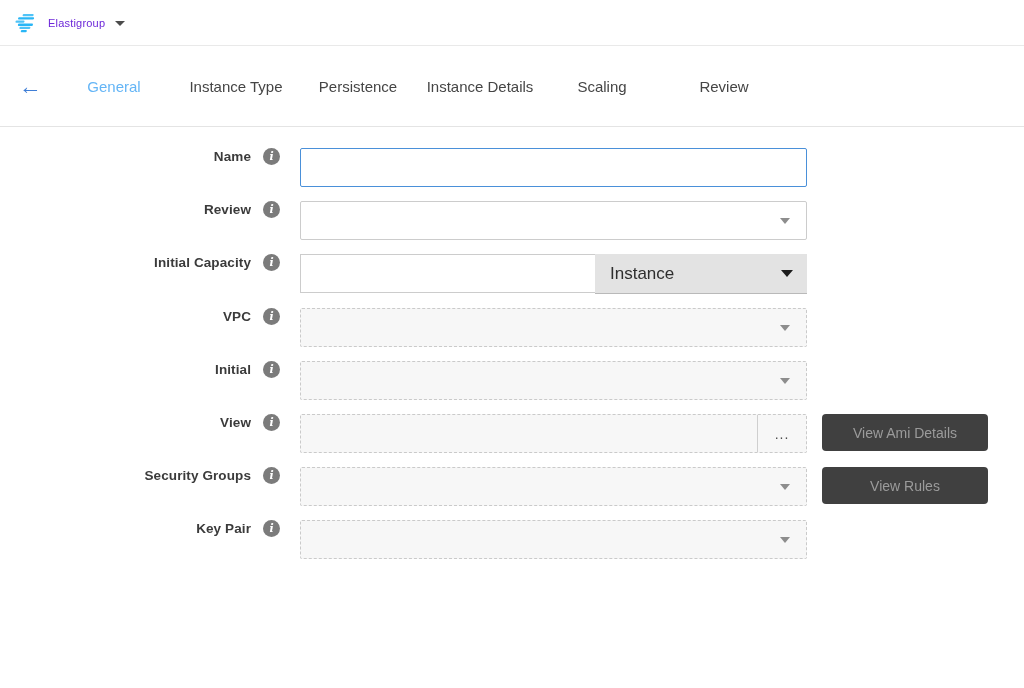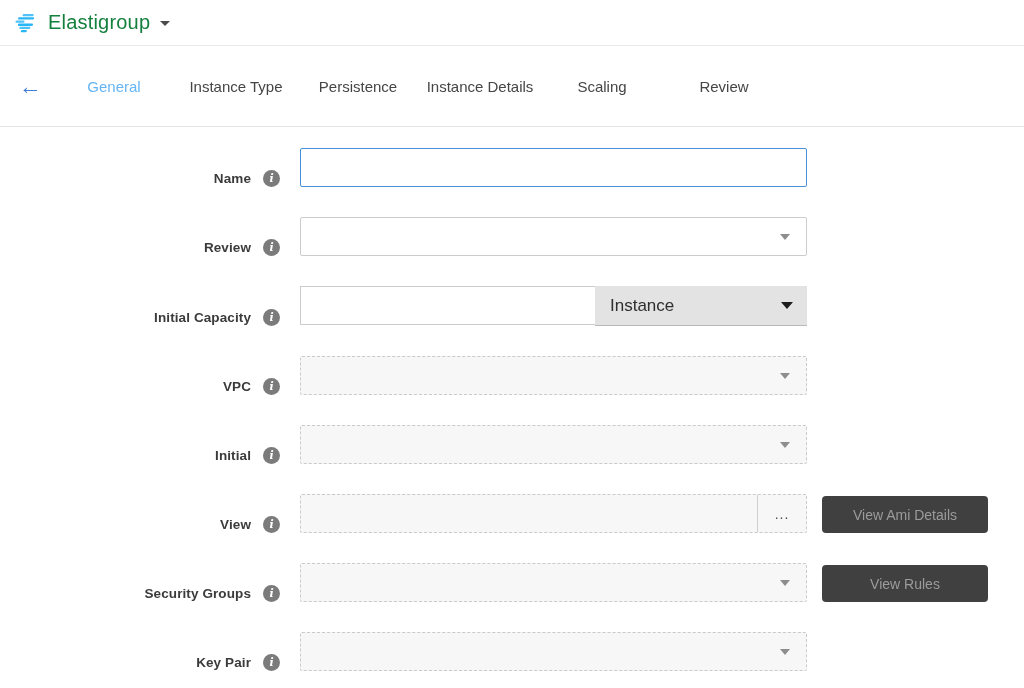--- a/index.html
+++ b/index.html
@@ -3,36 +3,36 @@
 <meta charset="utf-8">
 <style>
   * { margin:0; padding:0; box-sizing:border-box; }
   html,body { width:1024px; height:688px; background:#fff; overflow:hidden;
               font-family:"Liberation Sans", sans-serif; }
 
   
   .topbar { height:46px; display:flex; align-items:center; padding-left:14px;
             border-bottom:1px solid #e9e9e9; background:#fff; }
   .logo { width:24px; height:20px; display:inline-block; }
-  .app-title { font-size:20px; color:#15803d; margin-left:10px; letter-spacing:.2px; }
+  .app-title { font-size:11px; color:#6d28d9; margin-left:10px; letter-spacing:.2px; }
   .tri-down-dark { width:0; height:0; margin-left:10px; margin-top:2px;
                    border-left:5px solid transparent; border-right:5px solid transparent;
                    border-top:5px solid #4c4c4c; }
 
   
   .tabbar { height:81px; border-bottom:1px solid #e4e4e4; display:flex; align-items:center; background:#fff; }
   .back { margin-left:17px; color:#3f7ed6; font-size:23px; line-height:1; cursor:pointer;
           width:26px; text-align:center; user-select:none; }
   .tabs { display:flex; margin-left:10px; }
   .tab { width:122px; text-align:center; font-size:15px; color:#454545; cursor:pointer; }
   .tab.active { color:#64b5f6; }
 
   
   .form { padding-top:21px; }
-  .row { display:flex; align-items:flex-end; margin-bottom:30px; }
+  .row { display:flex; align-items:flex-start; margin-bottom:14px; }
   .labelcell { width:280px; display:flex; align-items:center; justify-content:flex-end; flex:none; }
   .flabel { font-size:13.5px; font-weight:bold; color:#3b3b3b; letter-spacing:.1px; }
   .info { width:17px; height:17px; border-radius:50%; background:#7b7b7b; color:#fff;
           font-size:11px; font-weight:bold; font-family:"DejaVu Serif", serif; font-style:italic;
           display:flex; align-items:center; justify-content:center; margin-left:12px; flex:none; cursor:pointer; }
   .fieldcell { margin-left:20px; width:507px; flex:none; position:relative; }
 
   .tinput { width:100%; height:39px; border:1px solid #ccc; background:#fff;
             font-size:14px; padding:0 12px; color:#333; outline:none; border-radius:2px; }
   .tinput.focused { border:1.5px solid #4a90d9; }

